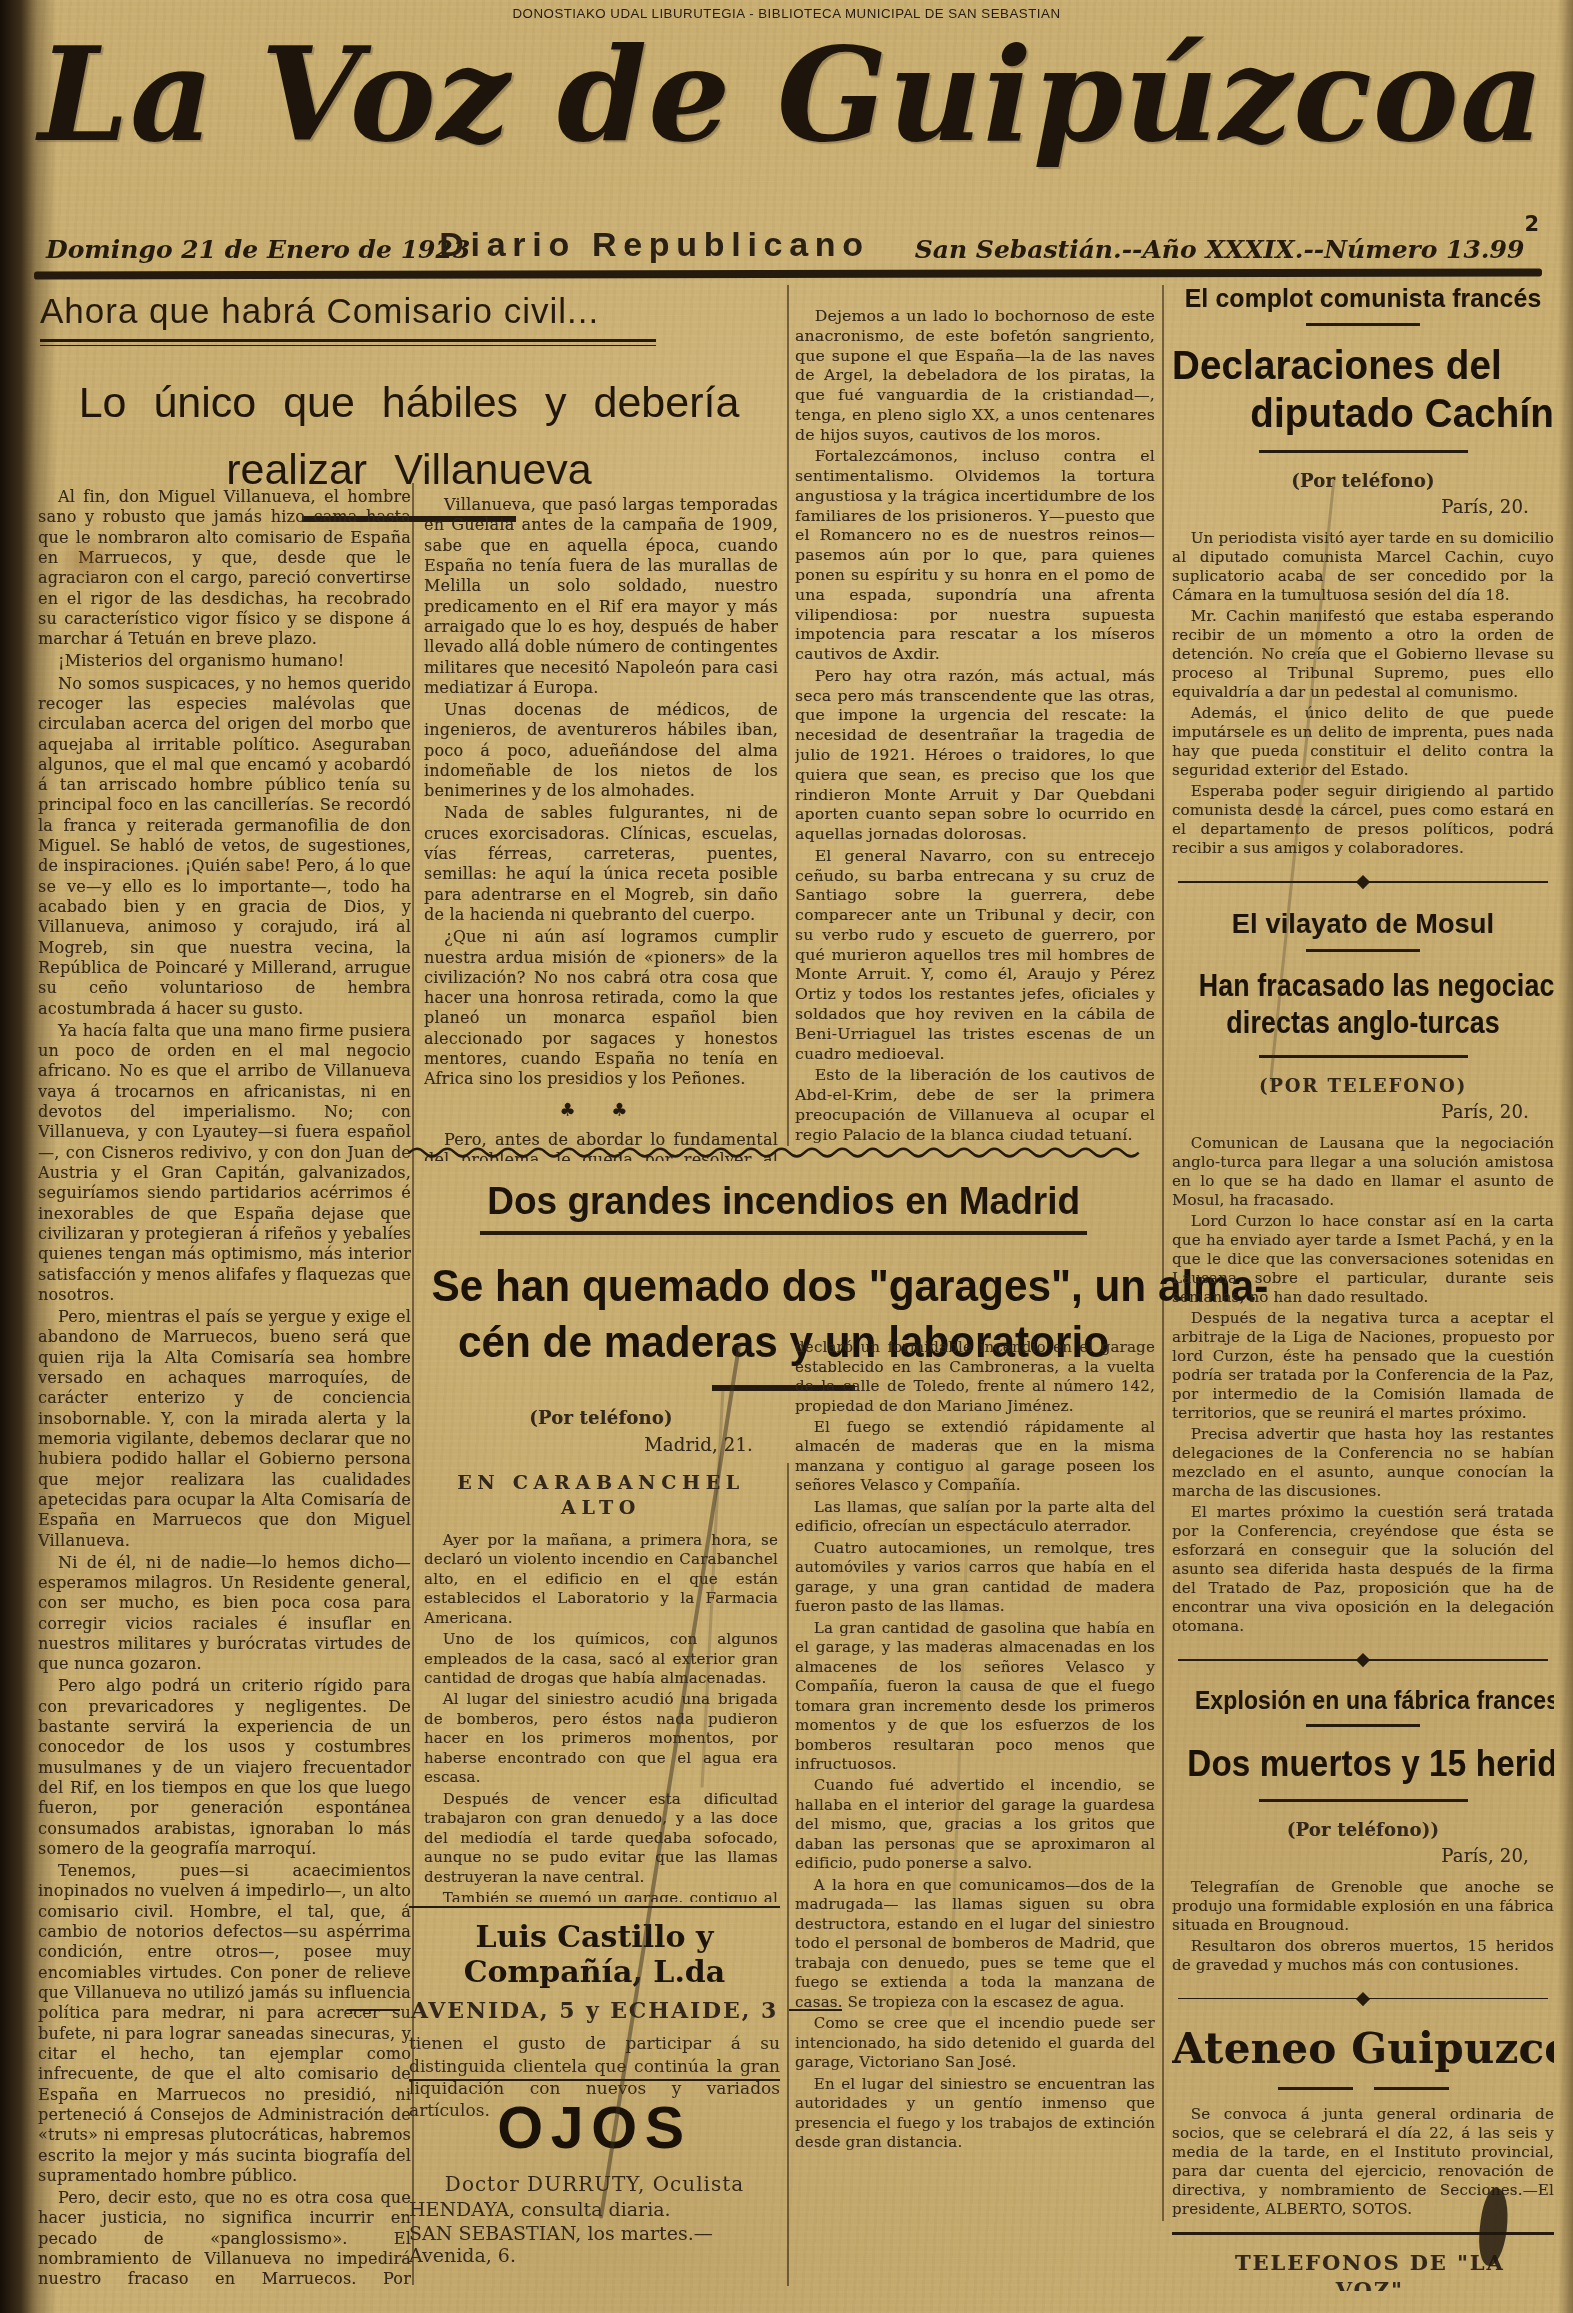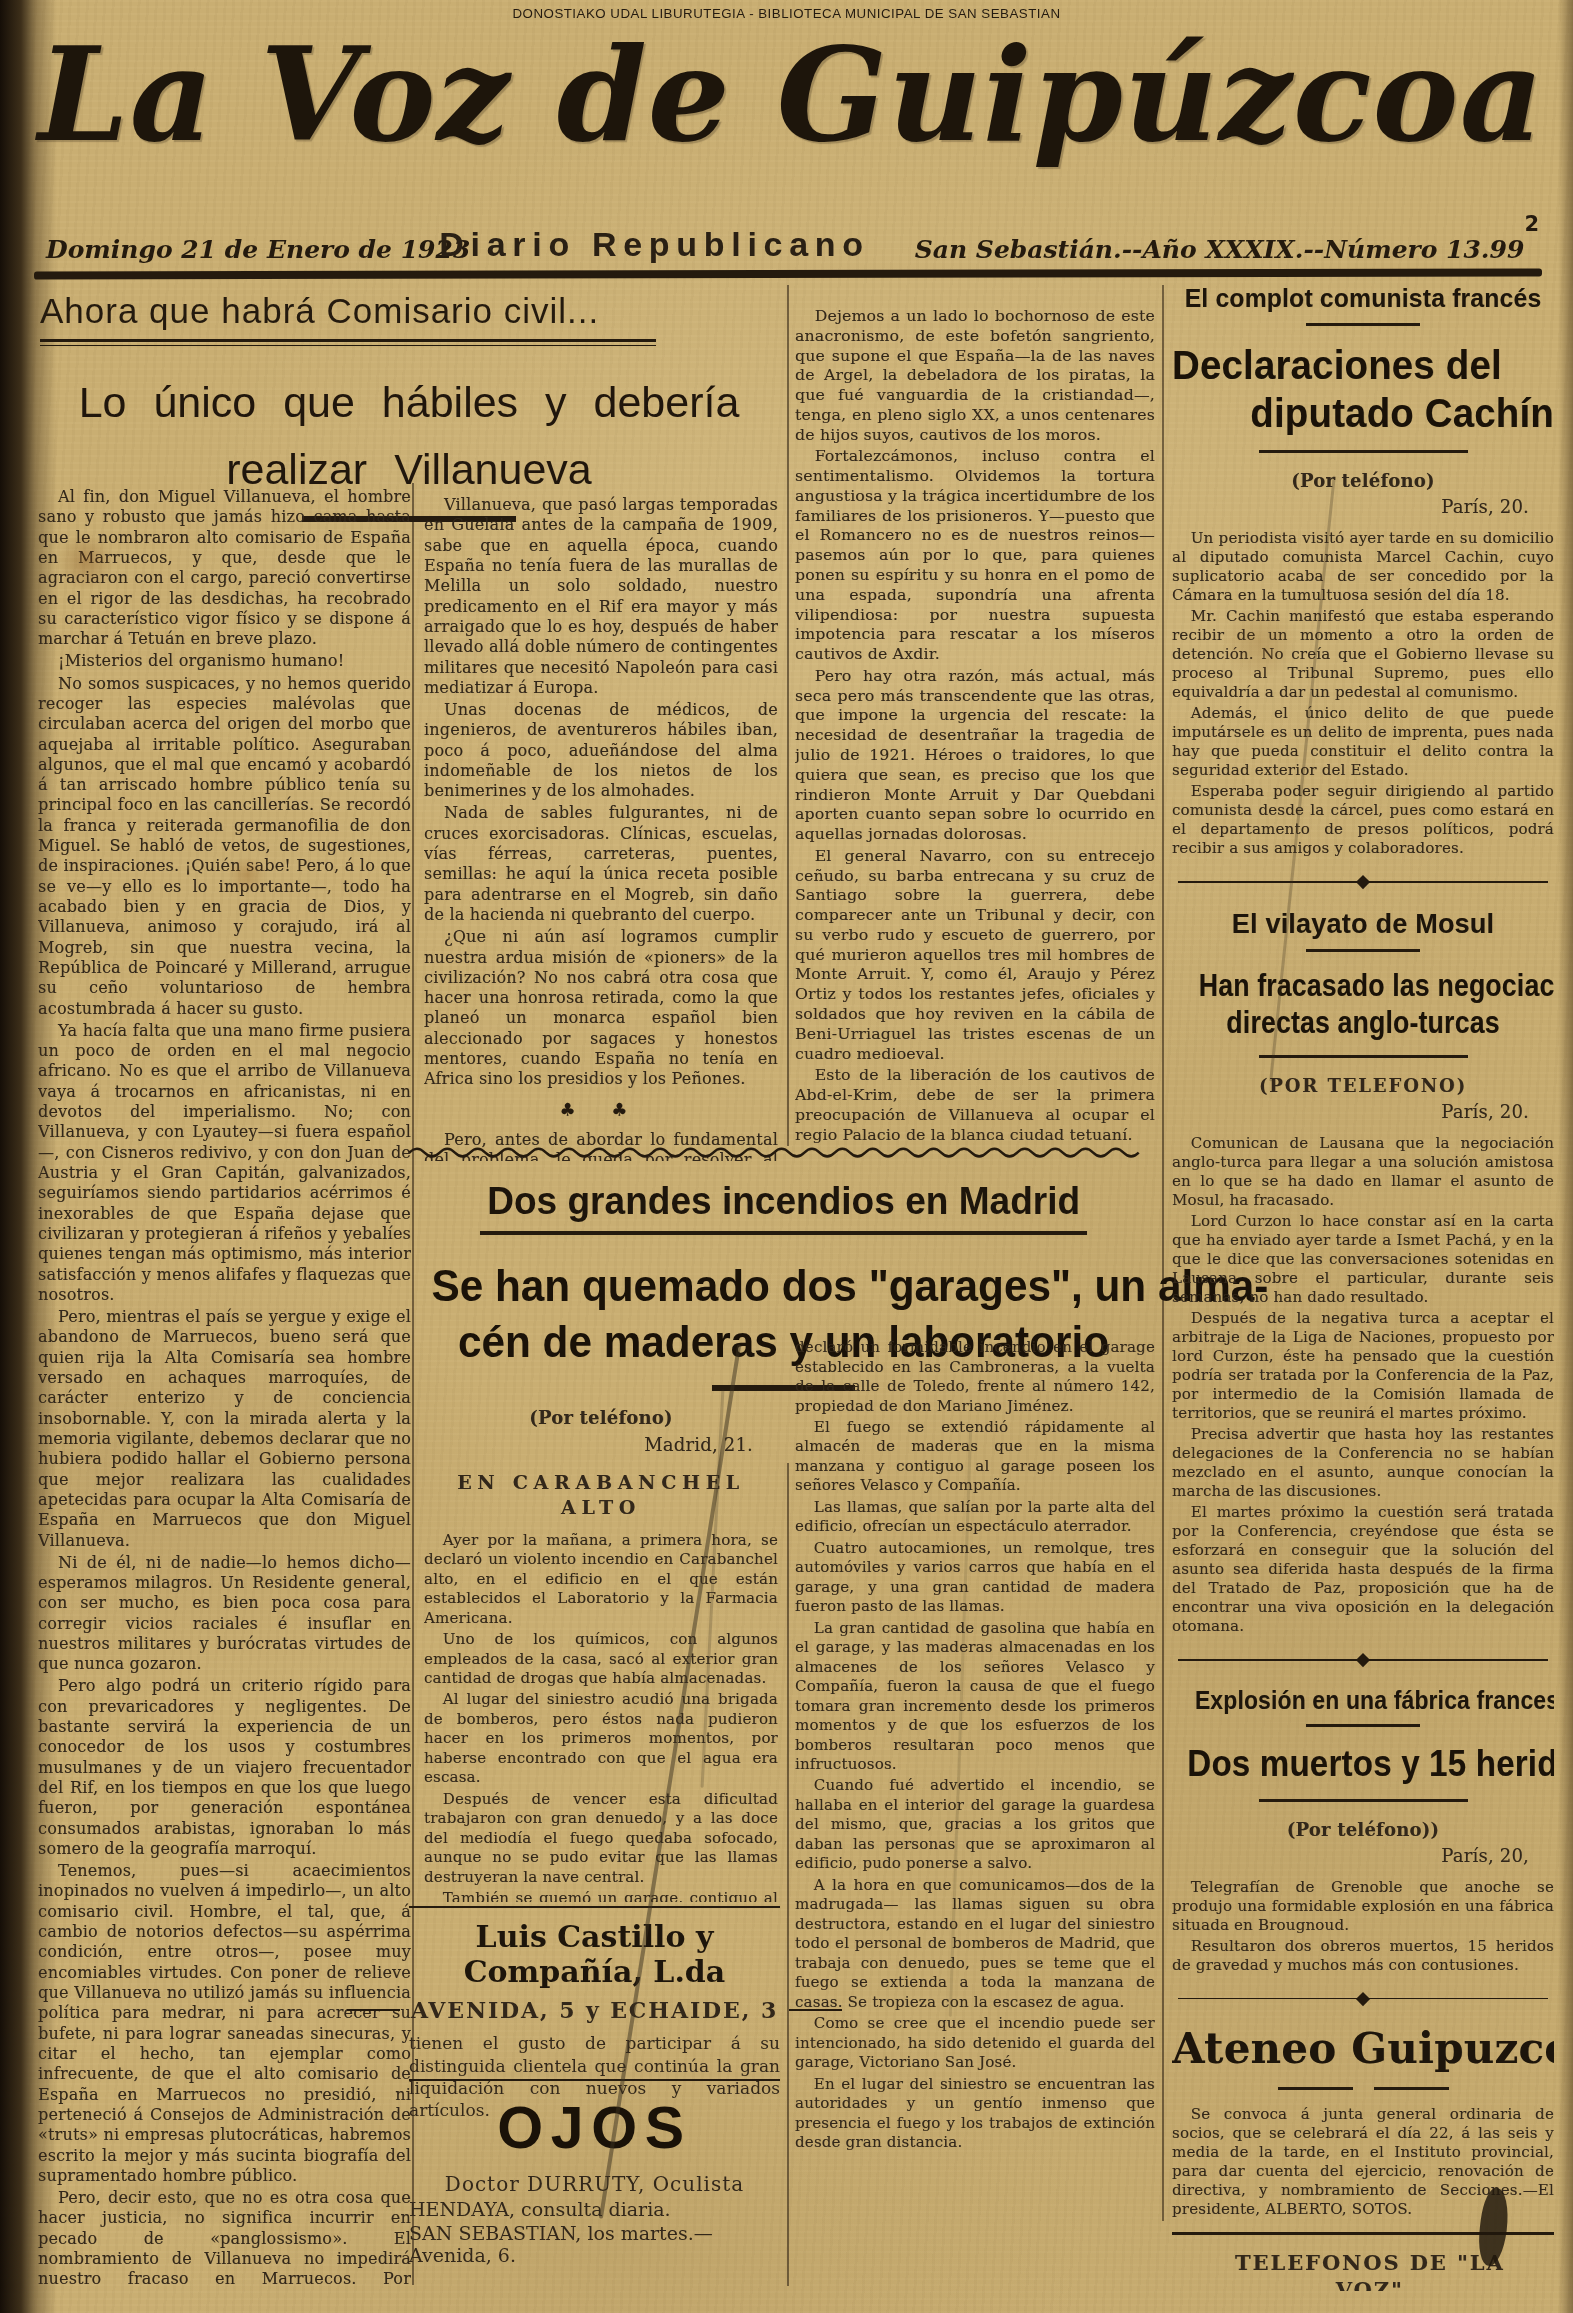--- a/index.html
+++ b/index.html
@@ -16,21 +16,21 @@
   .binding{position:absolute;left:0;top:0;width:57px;height:100%;
     background:linear-gradient(90deg,#150e07 0,#3d2f1a 21px,rgba(80,62,34,.45) 36px,rgba(0,0,0,0) 57px);}
   .right-edge{position:absolute;right:0;top:0;width:15px;height:100%;
     background:linear-gradient(270deg,rgba(70,52,26,.5),rgba(0,0,0,0));}
   .stain{position:absolute;border-radius:50%;pointer-events:none;}
   .pen{position:absolute;background:rgba(58,47,30,.5);border-radius:3.8px;pointer-events:none;}
   .blot{position:absolute;background:rgba(32,23,12,.82);border-radius:45% 55% 50% 50%;transform:rotate(7deg);}
 
   .stamp{position:absolute;top:5.7px;left:0;right:0;text-align:center;
     font-family:"Liberation Sans",sans-serif;font-size:13.3px;letter-spacing:0.5px;color:#231a10;}
-  .masthead{position:absolute;top:23px;left:38px;right:28.5px;margin:0;text-align:left;
+  .masthead{position:absolute;top:23px;left:38px;right:28.5px;margin:0;text-align:right;
     font-family:"DejaVu Serif",serif;font-style:italic;font-weight:bold;
     font-size:129px;line-height:1.12;color:#1d150b;letter-spacing:1px;
     text-shadow:1.9px 1.9px 1px rgba(40,28,12,.25);}
   .dateline{position:absolute;top:213px;left:46px;right:34px;height:51px;
     display:flex;justify-content:space-between;align-items:flex-end;color:#241a0e;}
   .issue-date,.issue-edition{font-weight:bold;font-style:italic;font-size:25px;white-space:nowrap;}
   .paper-subtitle{font-family:"Liberation Sans",sans-serif;font-size:34px;letter-spacing:6.7px;
     font-weight:bold;color:#2a2014;transform:translateX(-38px);white-space:nowrap;}
   .edition-sup{font-size:21px;vertical-align:27px;font-family:"DejaVu Sans",sans-serif;font-style:normal;}
   .main-rule{position:absolute;top:270px;left:34px;width:1508px;height:7.6px;background:#241a0e;
@@ -189,21 +189,21 @@
   </section>
 
   <section class="col fire-left">
     <p class="byline">(Por teléfono)</p>
     <p class="dl-right">Madrid, 21.</p>
     <p class="sec-head">EN CARABANCHEL ALTO</p>
     <div>
         <p class="para">Ayer por la mañana, a primera hora, se declaró un violento incendio en Carabanchel alto, en el edificio en el que están establecidos el Laboratorio y la Farmacia Americana.</p>
         <p class="para">Uno de los químicos, con algunos empleados de la casa, sacó al exterior gran cantidad de drogas que había almacenadas.</p>
         <p class="para">Al lugar del siniestro acudió una brigada de bomberos, pero éstos nada pudieron hacer en los primeros momentos, por haberse encontrado con que el agua era escasa.</p>
-        <p class="para">Después de vencer esta dificultad trabajaron con gran denuedo, y a las doce del mediodía el fuego quedaba sofocado, aunque no se pudo evitar que las llamas destruyeran la nave central.</p>
+        <p class="para">Después de vencer esta dificultad trabajaron con gran denuedo, y a las doce del mediodía el tarde quedaba sofocado, aunque no se pudo evitar que las llamas destruyeran la nave central.</p>
         <p class="para">También se quemó un garage, contiguo al edificio, siendo pasto de las llamas un autocamión, un carro y un asno.</p>
       </div>
 
   </section>
 
   <section class="col fire-right">
       <p class="para">declaró un formidable incendio en el garage establecido en las Cambroneras, a la vuelta de la calle de Toledo, frente al número 142, propiedad de don Mariano Jiménez.</p>
       <p class="para">El fuego se extendió rápidamente al almacén de maderas que en la misma manzana y contiguo al garage poseen los señores Velasco y Compañía.</p>
       <p class="para">Las llamas, que salían por la parte alta del edificio, ofrecían un espectáculo aterrador.</p>
       <p class="para">Cuatro autocamiones, un remolque, tres automóviles y varios carros que había en el garage, y una gran cantidad de madera fueron pasto de las llamas.</p>

